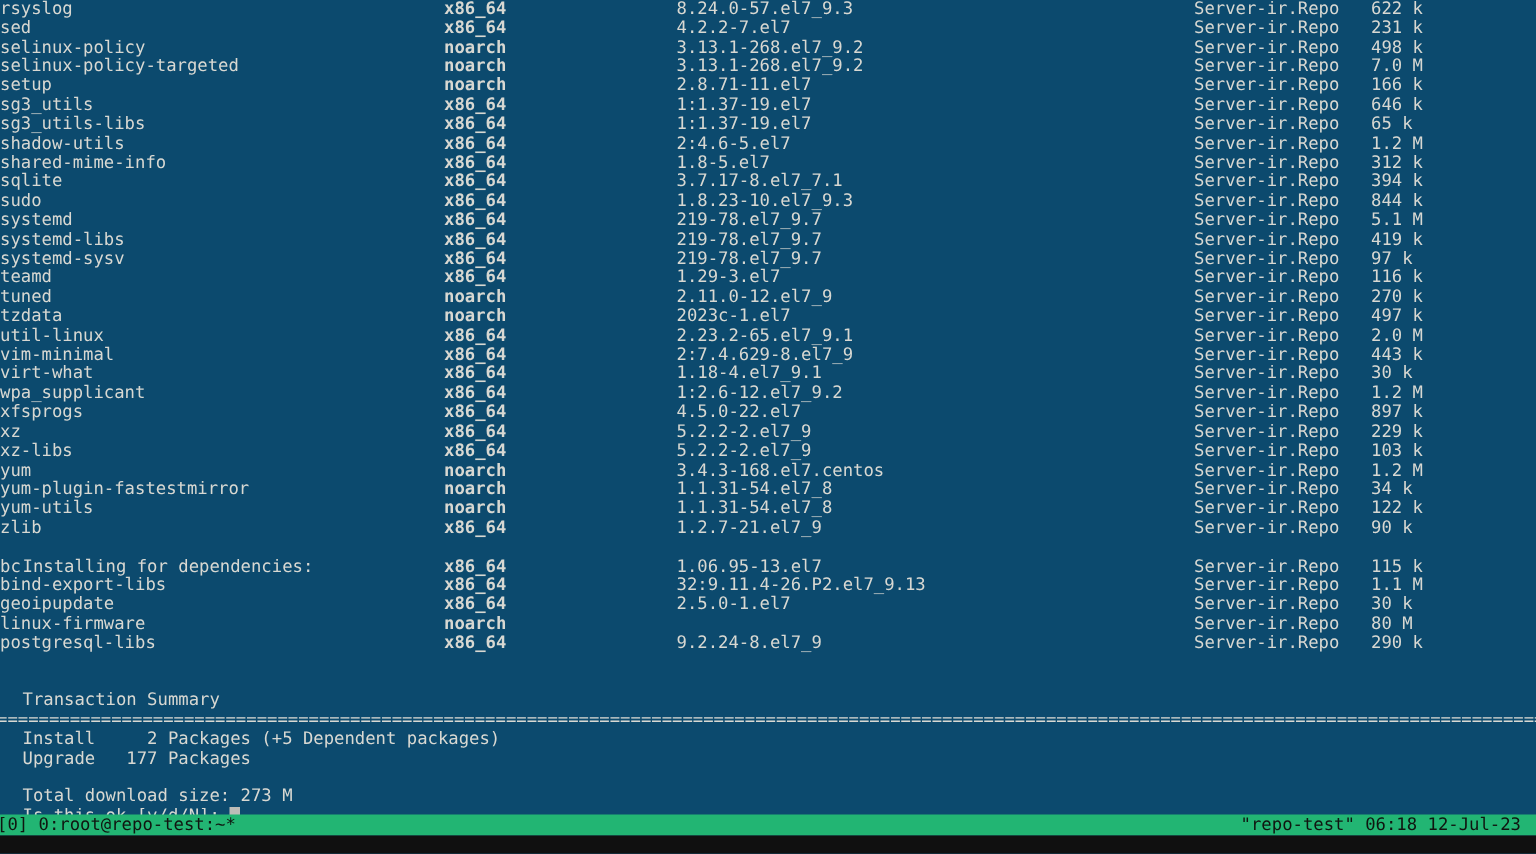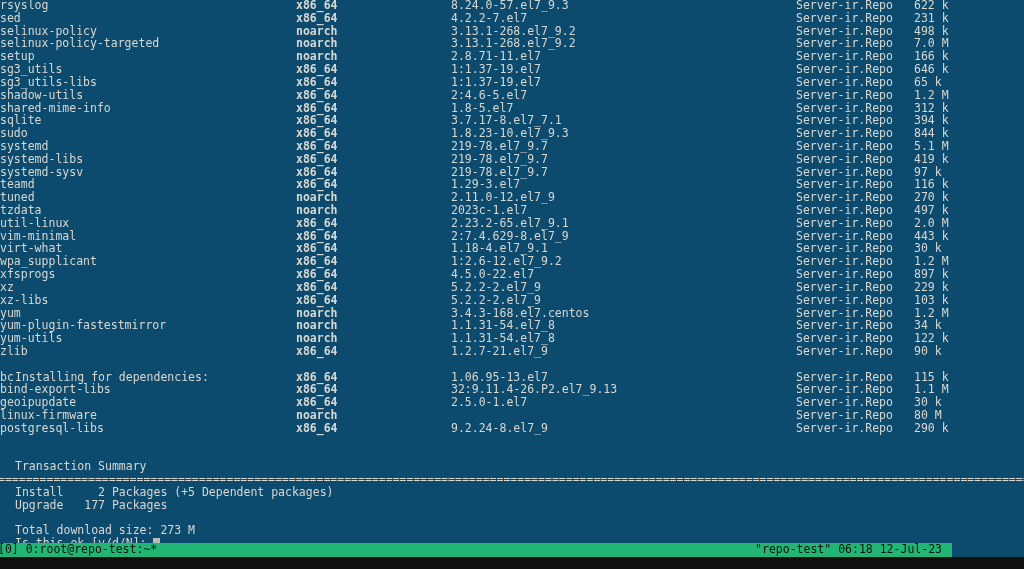--- a/index.html
+++ b/index.html
@@ -41,21 +41,21 @@
     display: inline-block;
     width: 7px;
     height: 11px;
     background: #bdbdb8;
     vertical-align: -2px;
   }
   #statusbar {
     position: absolute;
     left: 0;
     top: 543px;
-    width: 952px;
+    width: 1024px;
     height: 13.5px;
     background: #22b573;
     color: #101510;
     white-space: pre;
     font-family: "DejaVu Sans Mono", "Liberation Mono", monospace;
     font-size: 11.5px;
     line-height: 13.5px;
   }
   #sb-left  { position: absolute; left: -2px; top: 0; }
   #sb-right { position: absolute; right: 10px; top: 0; }

